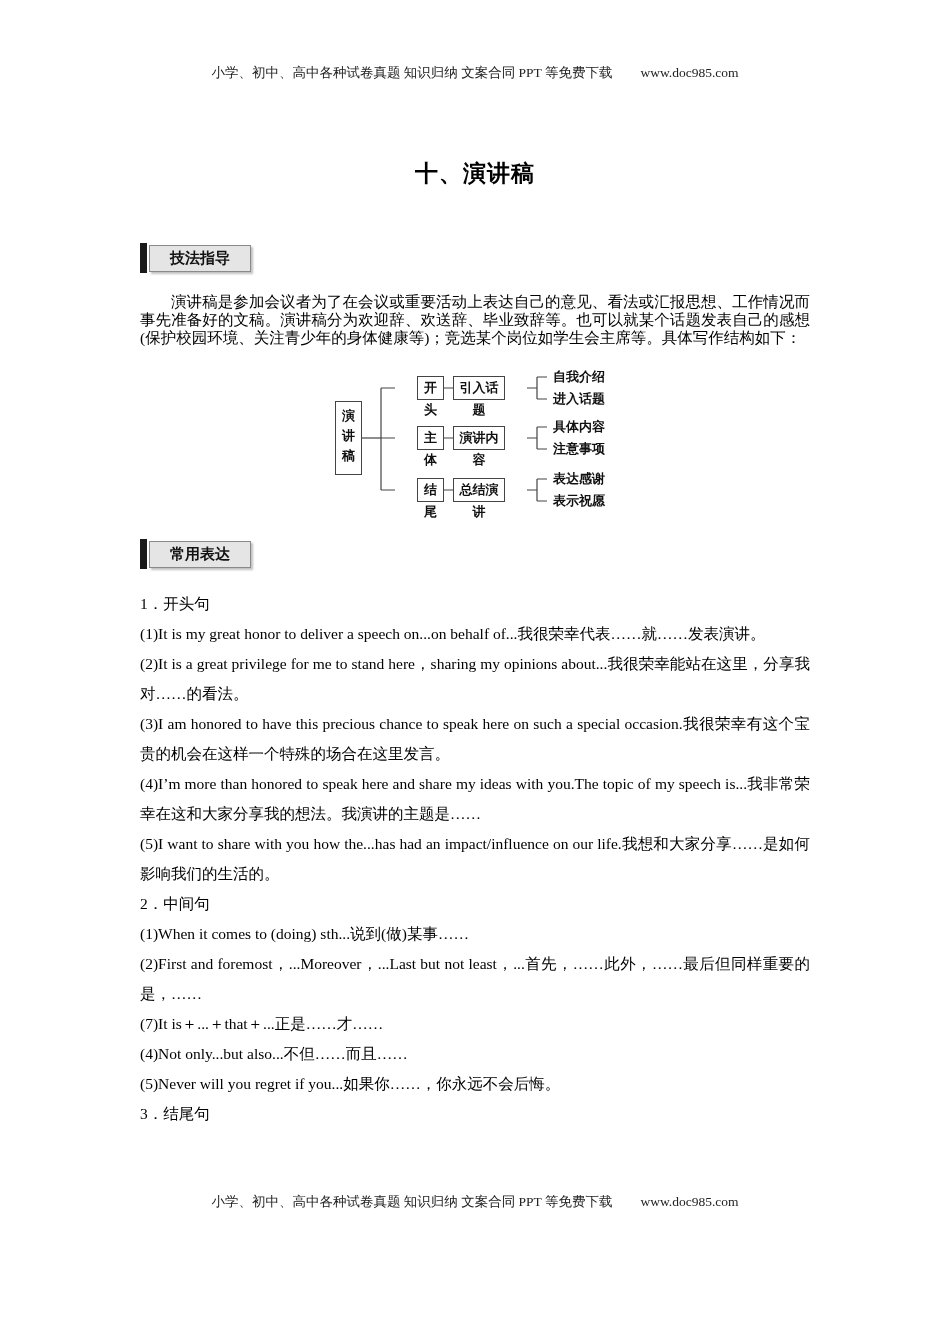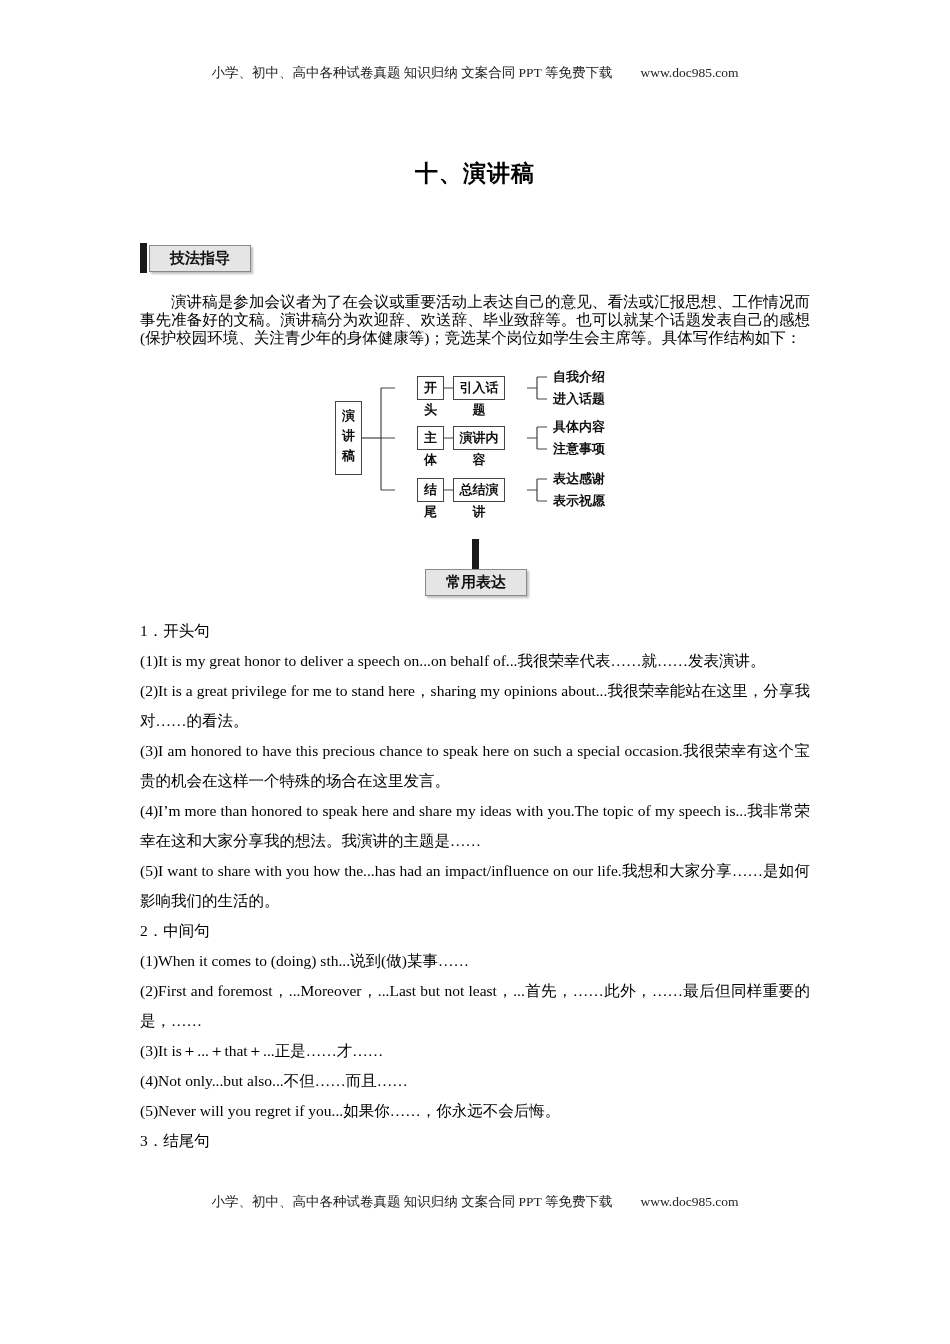--- a/index.html
+++ b/index.html
@@ -22,21 +22,21 @@
   .runhead.bottom { top: 1193px; }
   .content { padding: 158px 140px 0 140px; }
   h1.doc-title {
     text-align: center;
     font-family: "Liberation Sans", "DejaVu Sans", sans-serif;
     font-weight: bold;
     font-size: 23px;
     letter-spacing: 1px;
   }
   .badge-row { margin-top: 54px; display: flex; align-items: center; }
-  .badge-row.second { margin-top: 24px; flex-direction: column; }
+  .badge-row.second { margin-top: 24px; }
   .badge-bar {
     width: 7px; height: 30px; background: #1a1a1a; flex: 0 0 auto;
   }
   .badge-box {
     margin-left: 2px;
     background: #e5e5e5;
     border: 1px solid #8a8a8a;
     box-shadow: 2px 2px 2px #c0c0c0;
     padding: 3px 20px 3px 20px;
     font-family: "Liberation Sans", "DejaVu Sans", sans-serif;
@@ -141,21 +141,21 @@
   <div class="expr">
     <div class="expr-line">1．开头句</div>
     <div class="expr-line">(1)It is my great honor to deliver a speech on...on behalf of...我很荣幸代表……就……发表演讲。</div>
     <div class="expr-line">(2)It is a great privilege for me to stand here，sharing my opinions about...我很荣幸能站在这里，分享我对……的看法。</div>
     <div class="expr-line">(3)I am honored to have this precious chance to speak here on such a special occasion.我很荣幸有这个宝贵的机会在这样一个特殊的场合在这里发言。</div>
     <div class="expr-line">(4)I’m more than honored to speak here and share my ideas with you.The topic of my speech is...我非常荣幸在这和大家分享我的想法。我演讲的主题是……</div>
     <div class="expr-line">(5)I want to share with you how the...has had an impact/influence on our life.我想和大家分享……是如何影响我们的生活的。</div>
     <div class="expr-line">2．中间句</div>
     <div class="expr-line">(1)When it comes to (doing) sth...说到(做)某事……</div>
     <div class="expr-line">(2)First and foremost，...Moreover，...Last but not least，...首先，……此外，……最后但同样重要的是，……</div>
-    <div class="expr-line">(3)It is＋...＋that＋...正是……才……</div>
+    <div class="expr-line">(7)It is＋...＋that＋...正是……才……</div>
     <div class="expr-line">(4)Not only...but also...不但……而且……</div>
     <div class="expr-line">(5)Never will you regret if you...如果你……，你永远不会后悔。</div>
     <div class="expr-line">3．结尾句</div>
   </div>
 
 </div>
 
 <div class="runhead bottom">
   <span>小学、初中、高中各种试卷真题 知识归纳 文案合同 PPT 等免费下载</span>
   <span>www.doc985.com</span>

